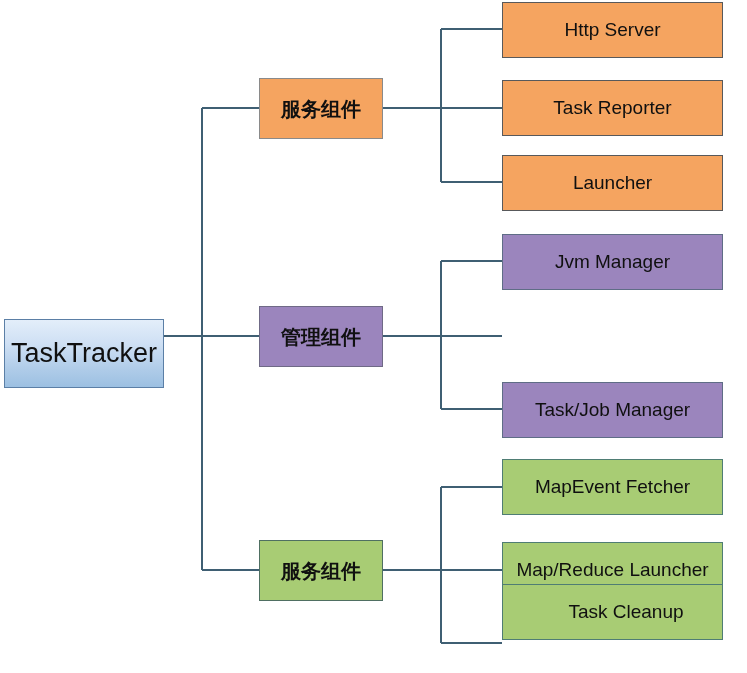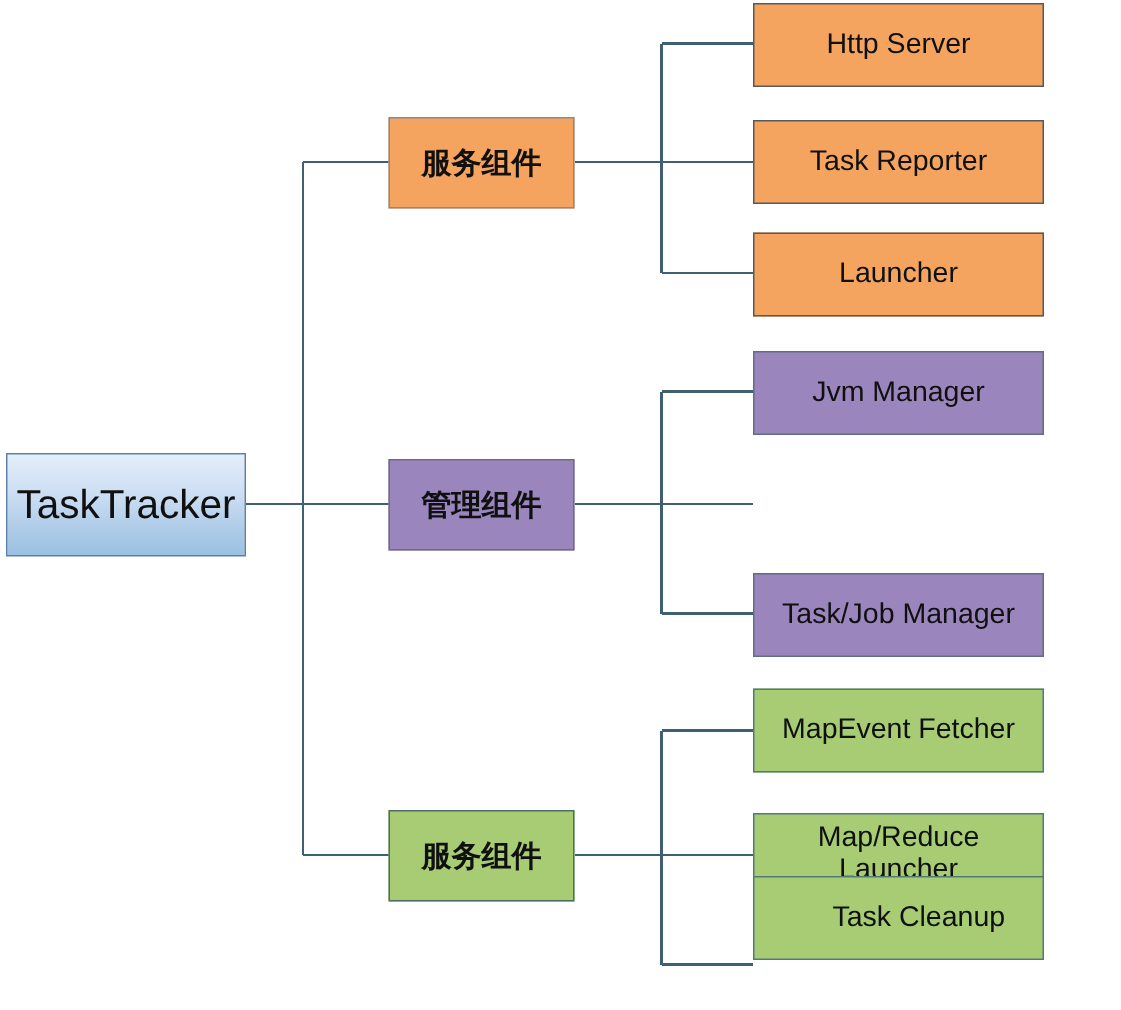--- a/index.html
+++ b/index.html
@@ -33,21 +33,21 @@
     align-items: center;
     justify-content: center;
     text-align: center;
     color: #101010;
     line-height: 1.1;
   }
 
   
   .node-root {
     left: 4px;
-    top: 302px;
+    top: 319px;
     width: 160px;
     height: 69px;
     border: 1px solid #5b7fa6;
     background: linear-gradient(to bottom, #e3eefa 0%, #cfe0f4 35%, #aecbe8 75%, #9cc0e2 100%);
     font-size: 27px;
     letter-spacing: 0px;
   }
 
   
   .node-group {
@@ -69,21 +69,21 @@
   }
   .node-group.g-work {
     top: 540px;
     background: #a8cc74;
     border: 1px solid #4f6f62;
   }
 
   
   .node-leaf {
     left: 502px;
-    width: 194px;
+    width: 221px;
     height: 56px;
     font-size: 19px;
   }
   .leaf-orange {
     background: #f5a460;
     border: 1px solid #58595b;
   }
   .leaf-purple {
     background: #9b85bd;
     border: 1px solid #5f6d86;

